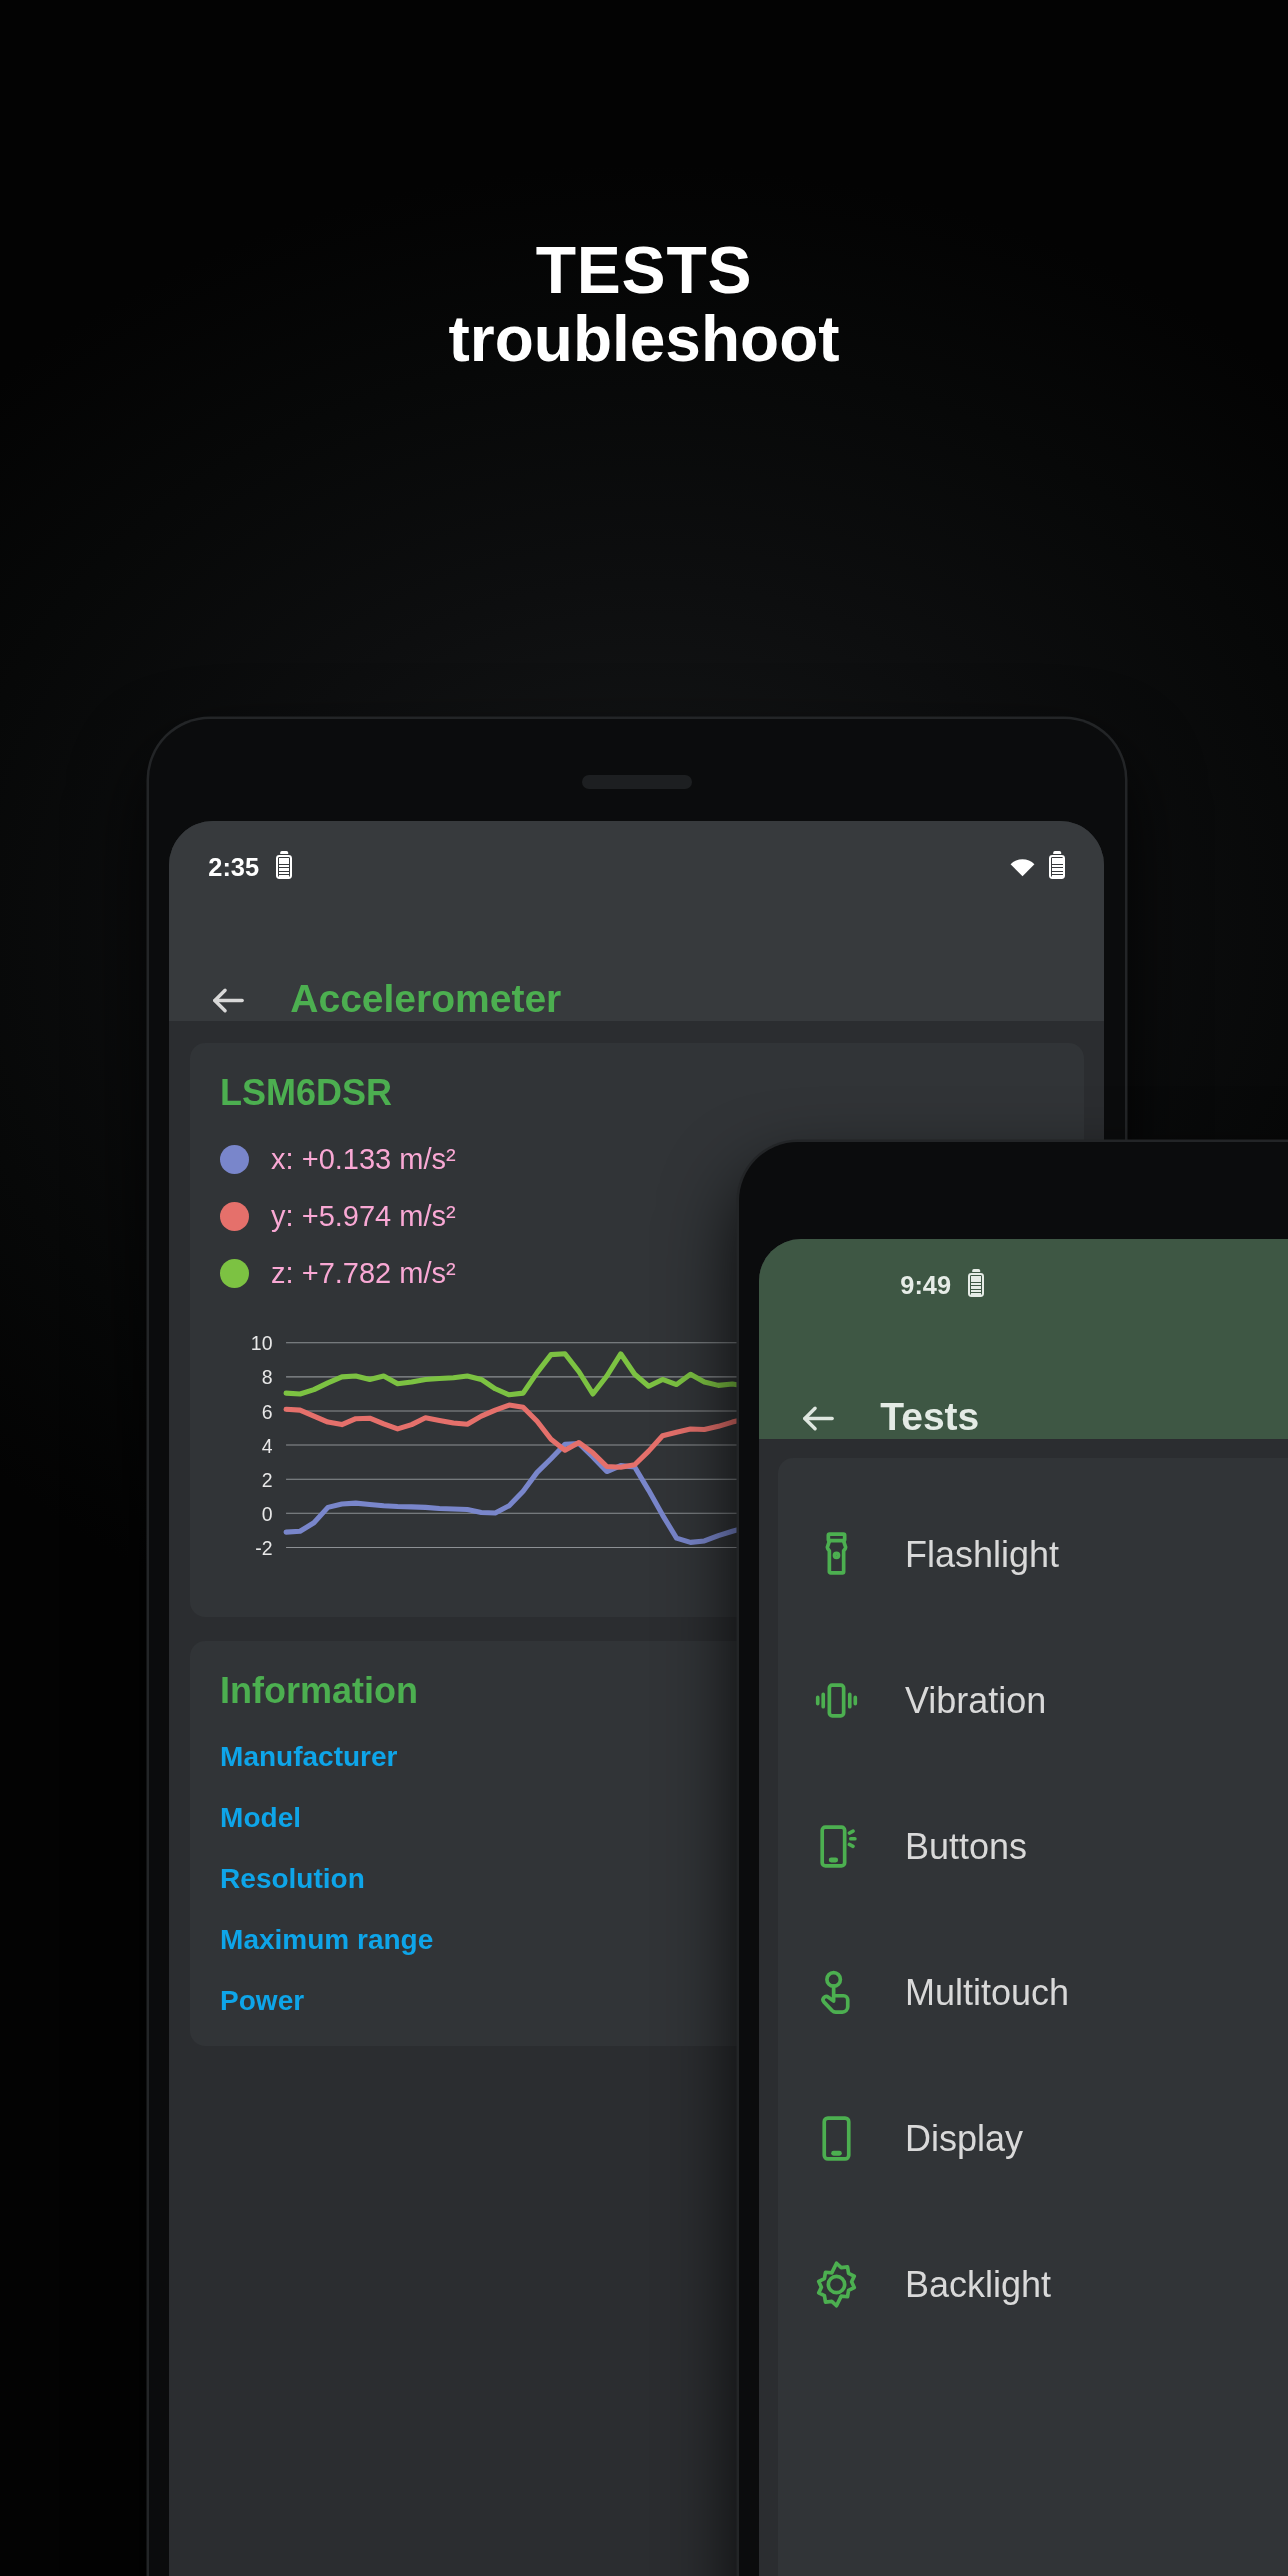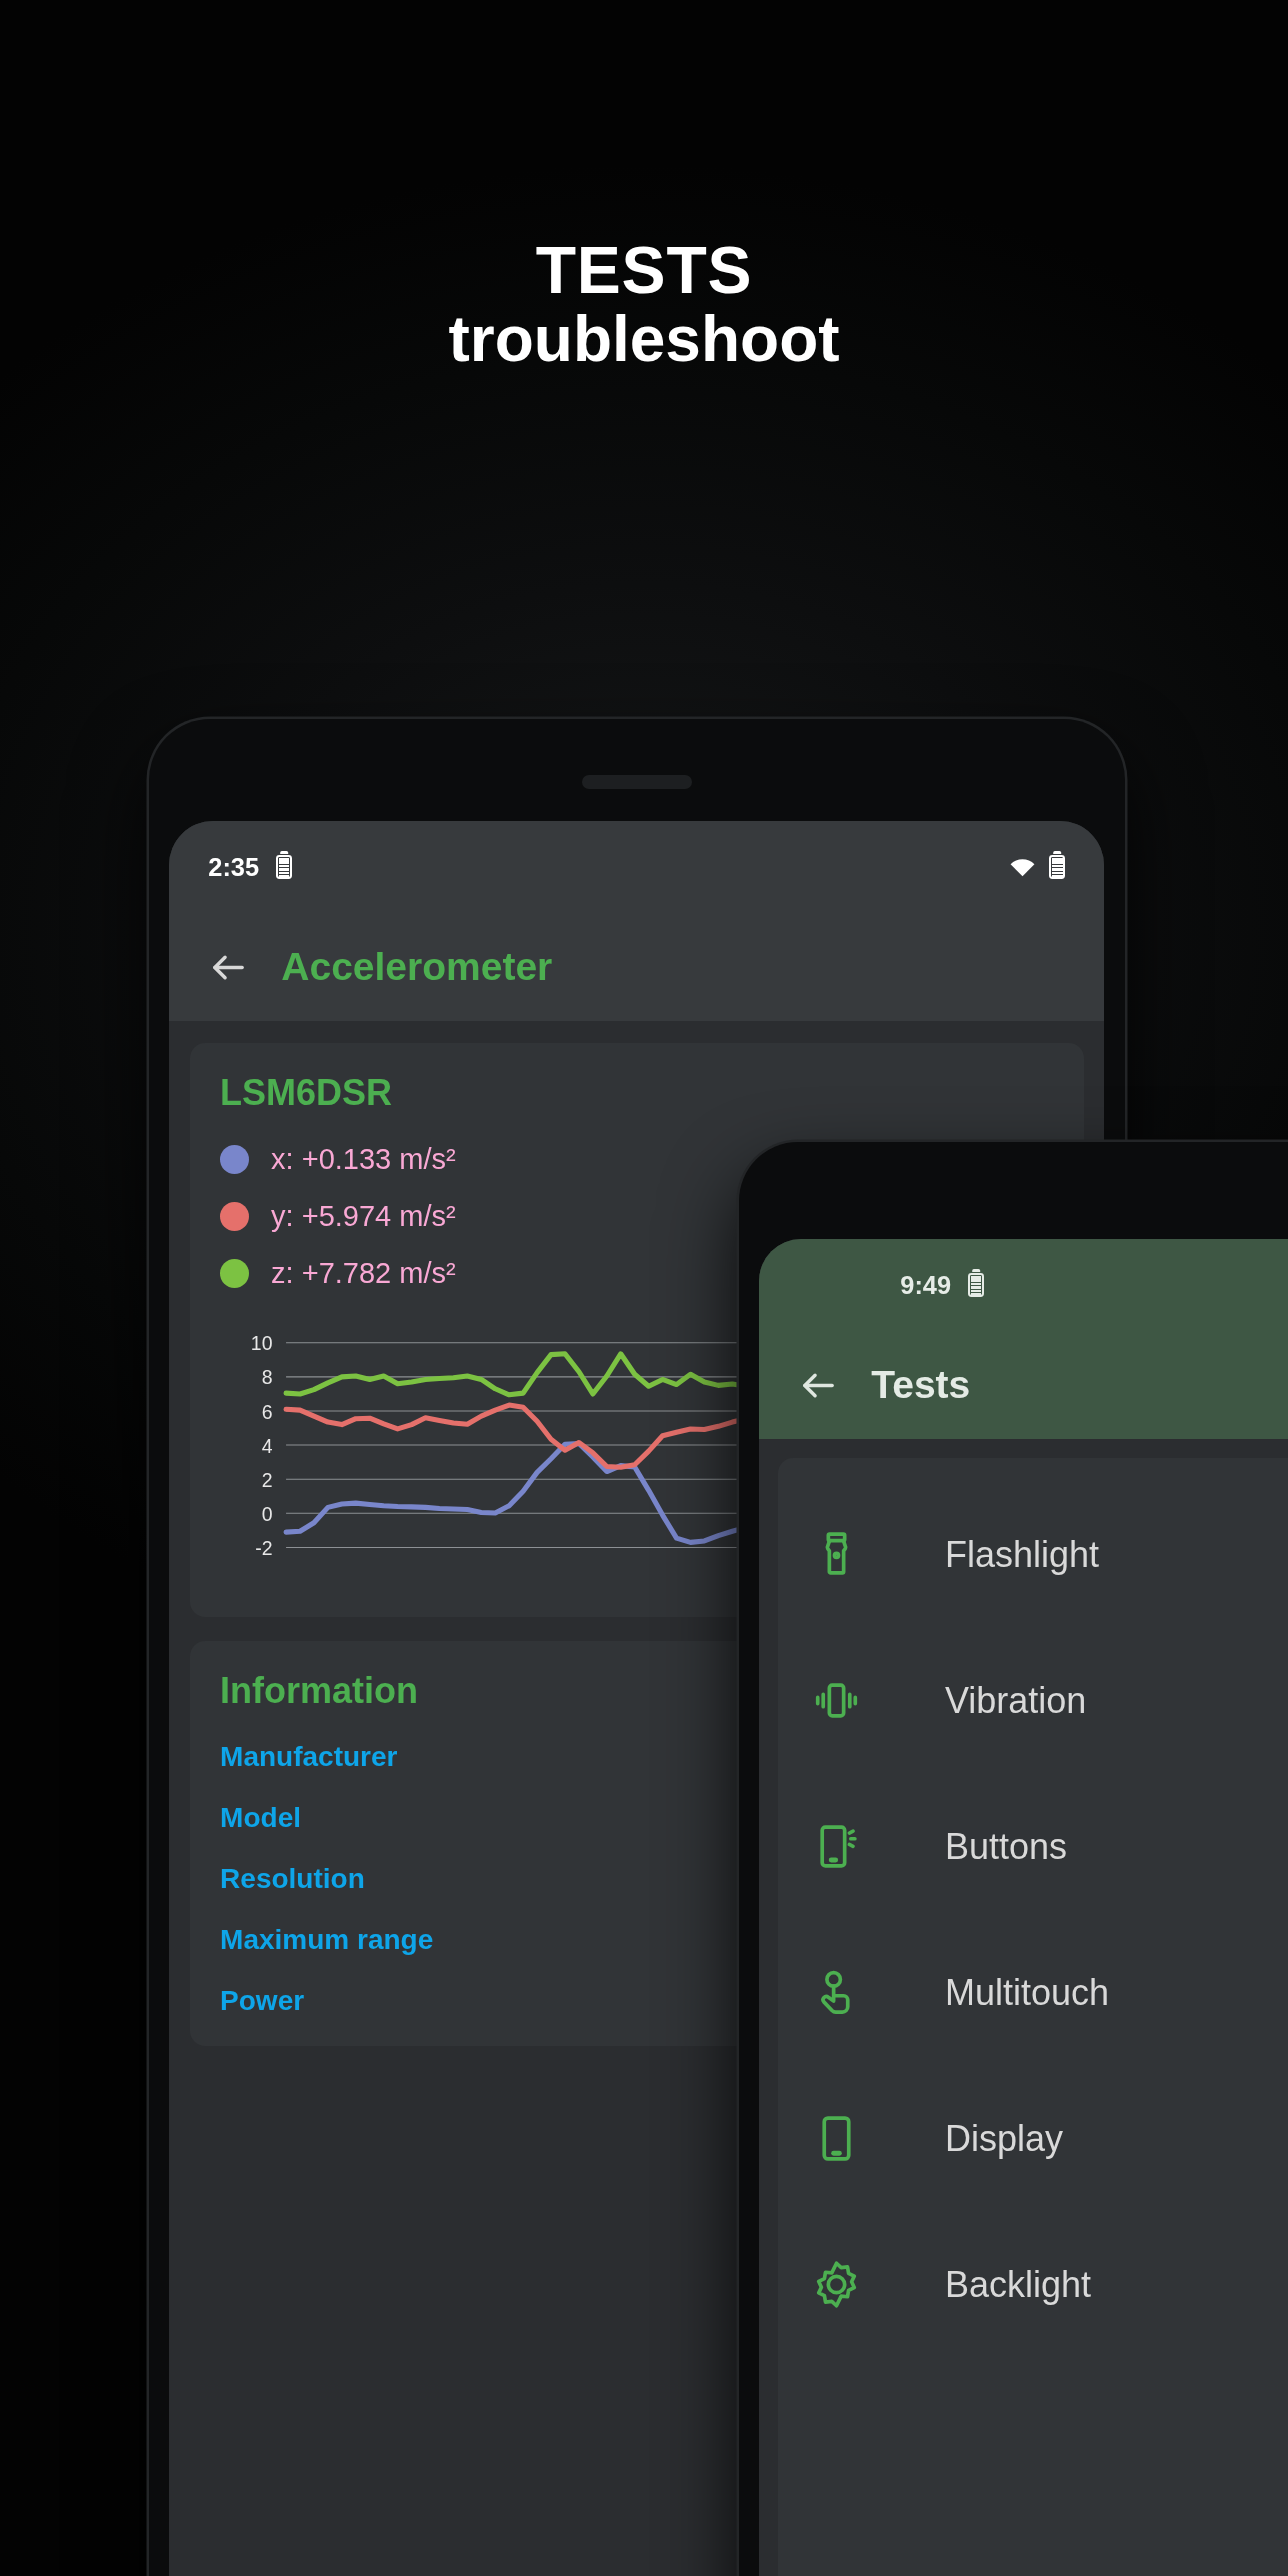--- a/index.html
+++ b/index.html
@@ -41,21 +41,21 @@
   .sb-right { display:flex; align-items:center; gap:13.6px; }
   .batt { width:16px; height:24.6px; border:2.5px solid currentColor; border-radius:3.4px; position:relative; }
   .batt::before { content:""; position:absolute; top:-6px; left:50%; transform:translateX(-50%);
                   width:7.6px; height:3.4px; background:currentColor; border-radius:1.7px 1.7px 0 0; }
   .batt::after { content:""; position:absolute; left:0.8px; right:0.8px; top:0.8px; bottom:0.8px;
                  background:repeating-linear-gradient(to bottom, currentColor 0 2.5px, transparent 2.5px 3.4px); }
   .wifi { width:27px; height:20.3px; position:relative; }
   .wifi svg { display:block; }
 
   
-  .appbar { display:flex; align-items:center; gap:32px; padding:0 39px; height:108px; }
+  .appbar { display:flex; align-items:flex-end; gap:41px; padding:0 39px; height:108px; }
   .backarrow { width:41px; height:41px; flex:0 0 auto; }
   .appbar .title { font-size:39px; font-weight:bold; }
 
   
   #phoneA .statusbar { background:#373a3d; color:#ffffff; }
   #phoneA .appbar { background:#373a3d; color:#4caf50; }
   #phoneA .appbar .title { color:#4caf50; }
   #phoneA .body { background:#2b2d30; height:1715px; padding:22px 20.3px; }
 
   .card { background:#313437; border-radius:15.3px; padding:29px 30.5px; margin-bottom:24px; }
@@ -79,21 +79,21 @@
   
   #phoneB .statusbar { background:#3e5744; color:#e6ece7; }
   #phoneB .appbar { background:#3e5744; color:#dfe7e0; }
   #phoneB .appbar .title { color:#e4ebe5; }
   #phoneB .body { background:#2b2d30; height:1300px; padding:18.6px 0 0 0; }
   #phoneB .list { background:#313437; border-radius:15.3px 0 0 0; margin:0 0 0 18.6px;
                   padding:24px 0 0 0; height:100%; }
   .list-item { display:flex; align-items:center; gap:44px; padding:0 0 0 34px; height:146px; }
   .li-icon { width:49px; height:49px; flex:0 0 auto; color:#4caf50; }
   .li-icon svg { display:block; width:49px; height:49px; }
-  .li-label { color:#d9d9d9; font-size:36px;margin-left:40px; }
+  .li-label { color:#d9d9d9; font-size:36px; }
 </style>
 </head>
 <body>
 
 <div id="stage">
 
   <div class="promo">
     <div class="l1">TESTS</div>
     <div class="l2">troubleshoot</div>
   </div>

